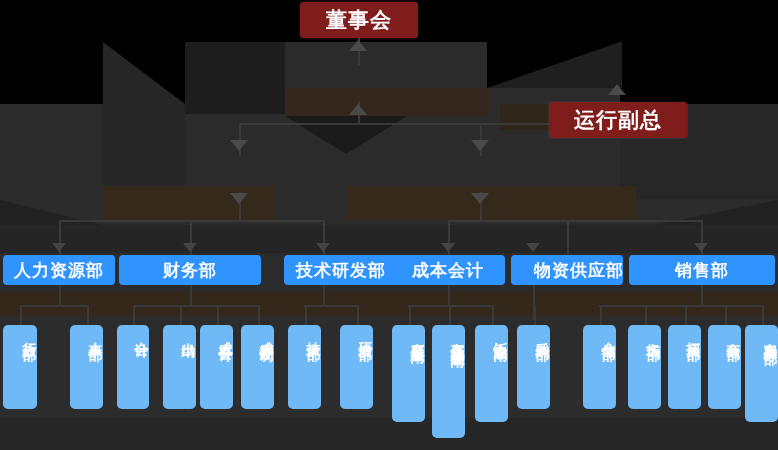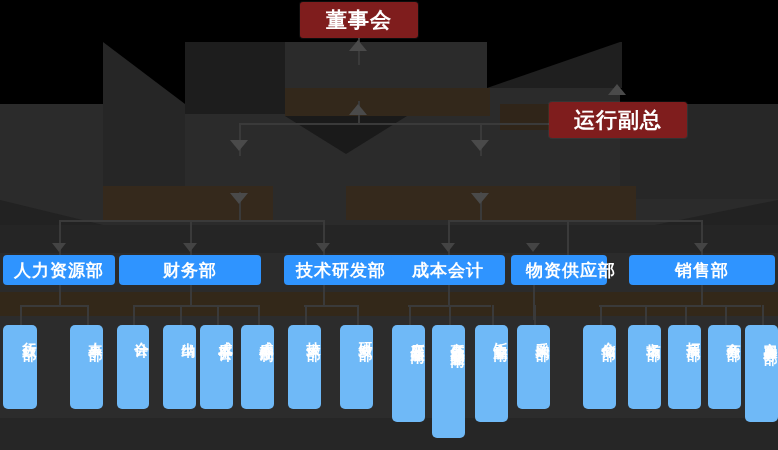--- a/index.html
+++ b/index.html
@@ -268,21 +268,21 @@
       </div>
       <div class="node lvl-dept" style="left: 119px; top: 255px; width: 142px;">
         <span>财务部</span>
       </div>
       <div class="node lvl-dept" style="left: 266px; top: 255px; width: 114px; margin-left: 18px;">
         <span>技术研发部</span>
       </div>
       <div class="node lvl-dept" style="left: 391px; top: 255px; width: 114px;">
         <span>成本会计</span>
       </div>
-      <div class="node lvl-dept" style="left: 511px; top: 255px; width: 96px; padding-left: 24px;">
+      <div class="node lvl-dept" style="left: 511px; top: 255px; width: 112px; padding-left: 24px;">
         <span>物资供应部</span>
       </div>
       <div class="node lvl-dept" style="left: 629px; top: 255px; width: 146px;">
         <span>销售部</span>
       </div>
     </div>
 
   <div id="sub-layer">
       <div class="node lvl-sub" style="left: 3px; top: 325px; width: 34px; height: 84px;">
         <span class="sub-label">行政部</span>

